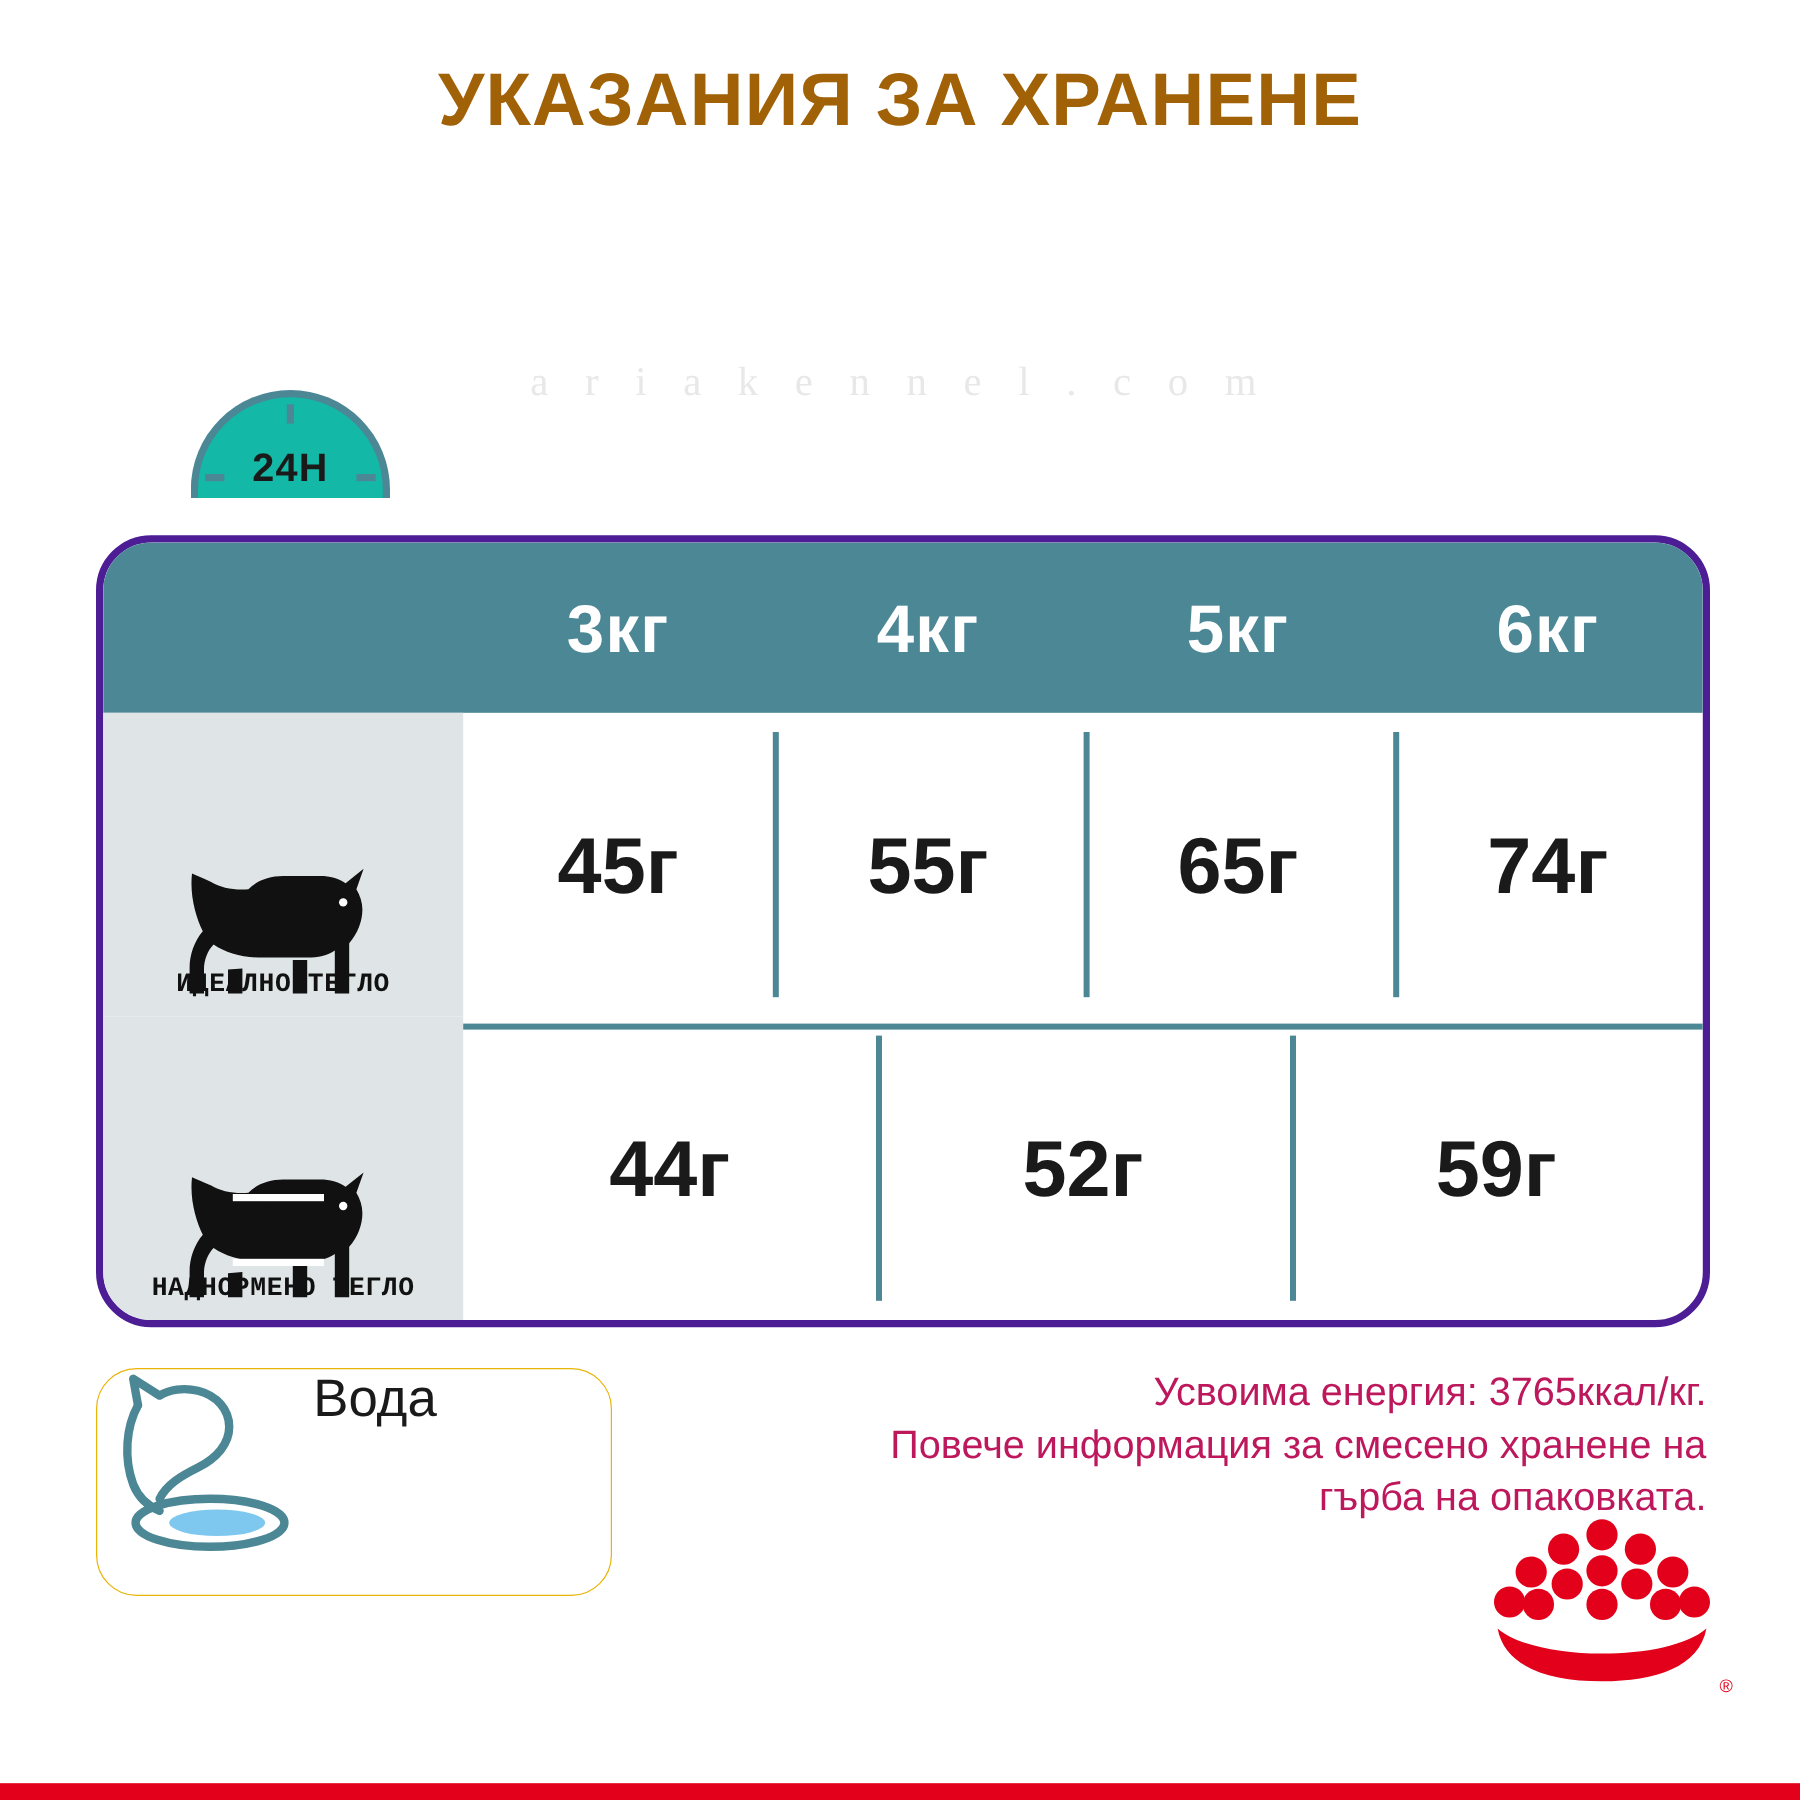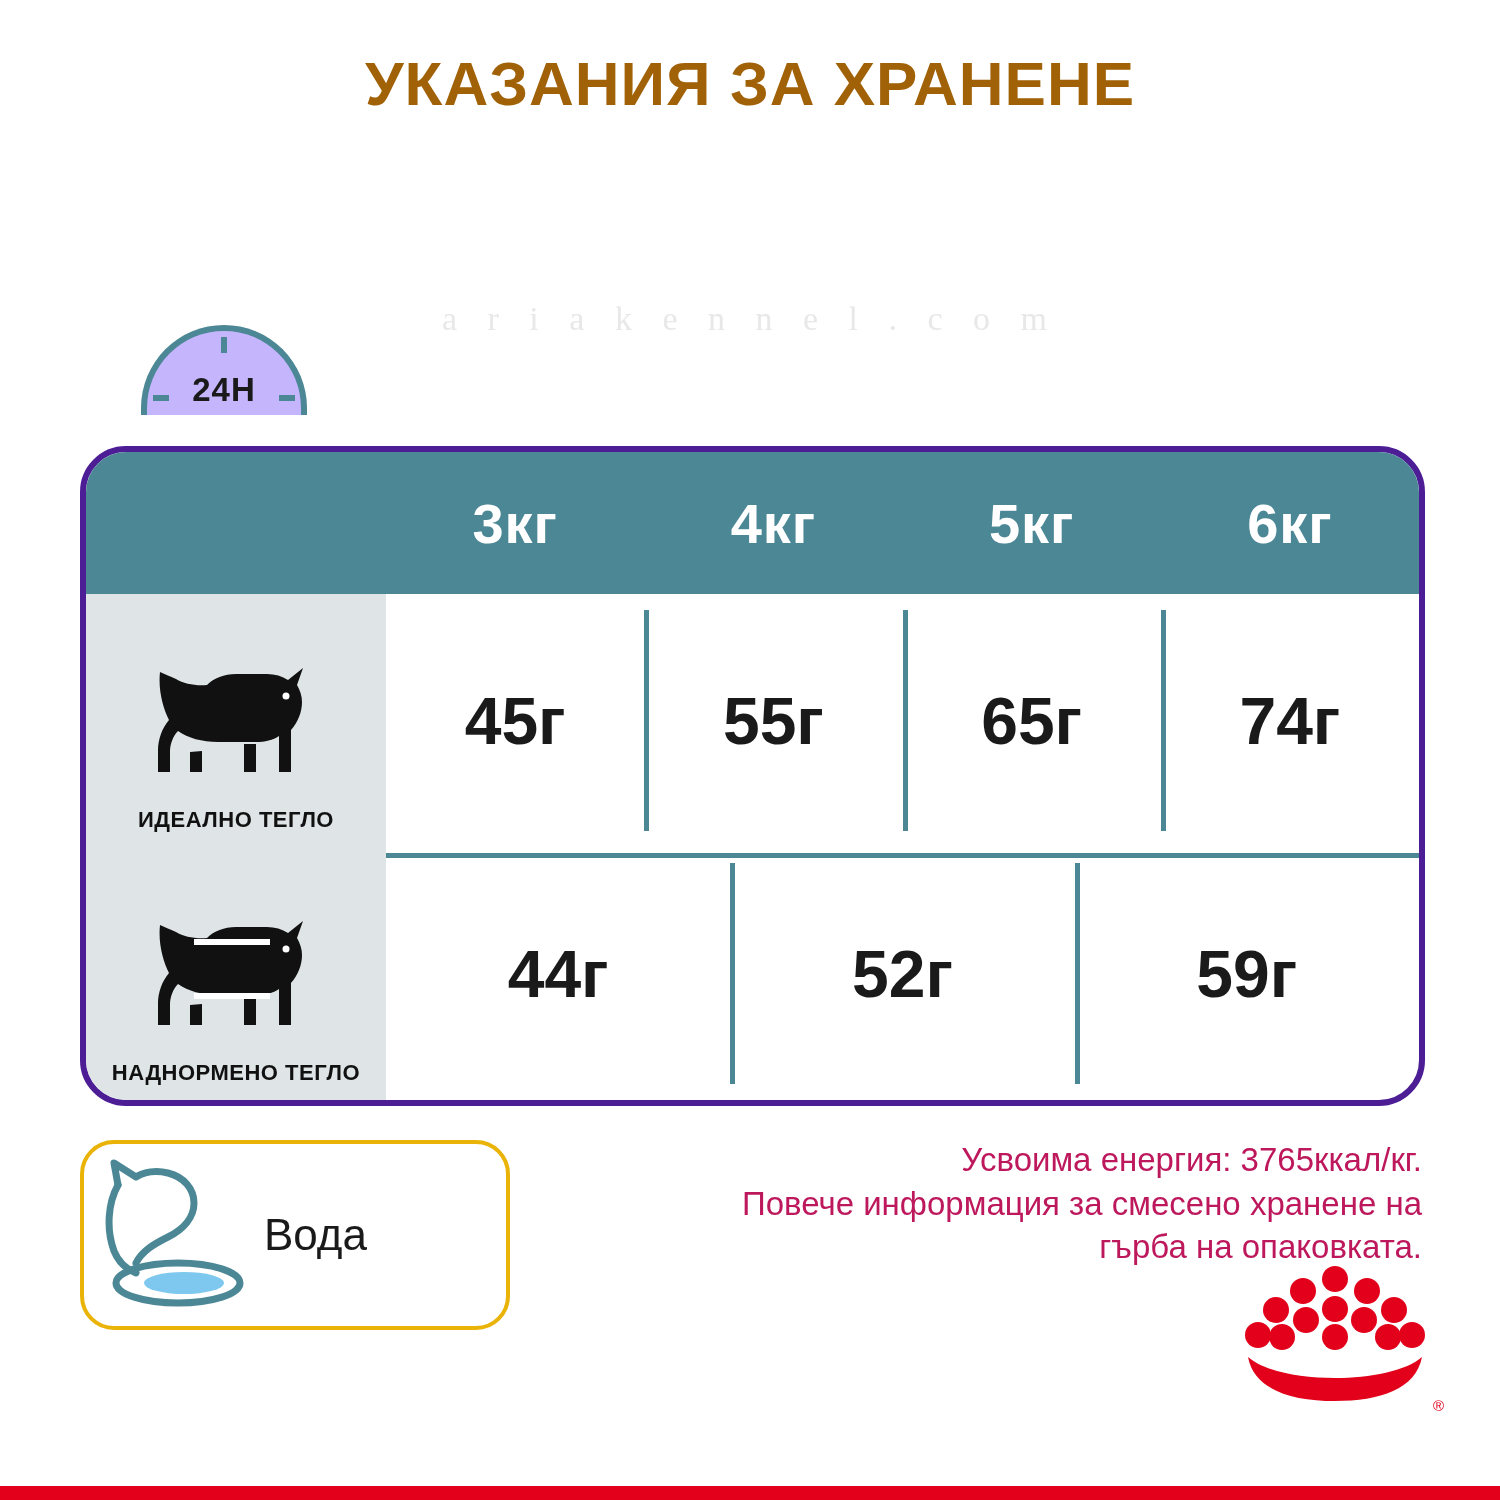--- a/index.html
+++ b/index.html
@@ -25,28 +25,28 @@
     color: #a16207;
     font-size: 62px;
     font-weight: bold;
     letter-spacing: 1px;
     font-family: "Liberation Sans", sans-serif;
   }
 
   
   .badge24 {
     position: absolute;
-    left: 141px;
+    left: 159px;
     top: 325px;
     width: 166px;
     height: 90px;
     border: 6px solid #4c8796;
     border-bottom: none;
     border-radius: 84px 84px 0 0;
-    background: #c4b5fd;
+    background: #14b8a6;
     box-sizing: border-box;
     z-index: 5;
   }
   .badge24 .tick {
     position: absolute;
     background: #4c8796;
   }
   .badge24 .tick-top {
     width: 6px; height: 16px;
     left: 50%; margin-left: -3px; top: 6px;
@@ -121,22 +121,23 @@
     position: relative;
   }
   .row-label {
     width: 300px;
     flex: 0 0 300px;
     background: #dfe5e7;
     position: relative;
     display: flex;
     flex-direction: column;
     align-items: center;
-    justify-content: center;
+    justify-content: flex-end;
     box-sizing: border-box;
+    font-family: Liberation Mono, monospace;
   }
   .row-label .cat-icon {
     width: 200px;
     height: 140px;
     display: flex;
     align-items: center;
     justify-content: center;
   }
   .row-label .cap {
     position: absolute;
@@ -191,26 +192,26 @@
     z-index: 4;
   }
 
   
   .water-card {
     position: absolute;
     left: 80px;
     top: 1140px;
     width: 430px;
     height: 190px;
-    border: 4px solid #eab308;
+    border: 1px solid #eab308;
     border-radius: 34px;
     box-sizing: border-box;
     background: #ffffff;
     display: flex;
-    align-items: center;
+    align-items: flex-start;
   }
   .water-icon {
     width: 180px;
     height: 160px;
     flex: 0 0 180px;
     position: relative;
   }
   .water-label {
     font-size: 44px;
     color: #1a1a1a;

